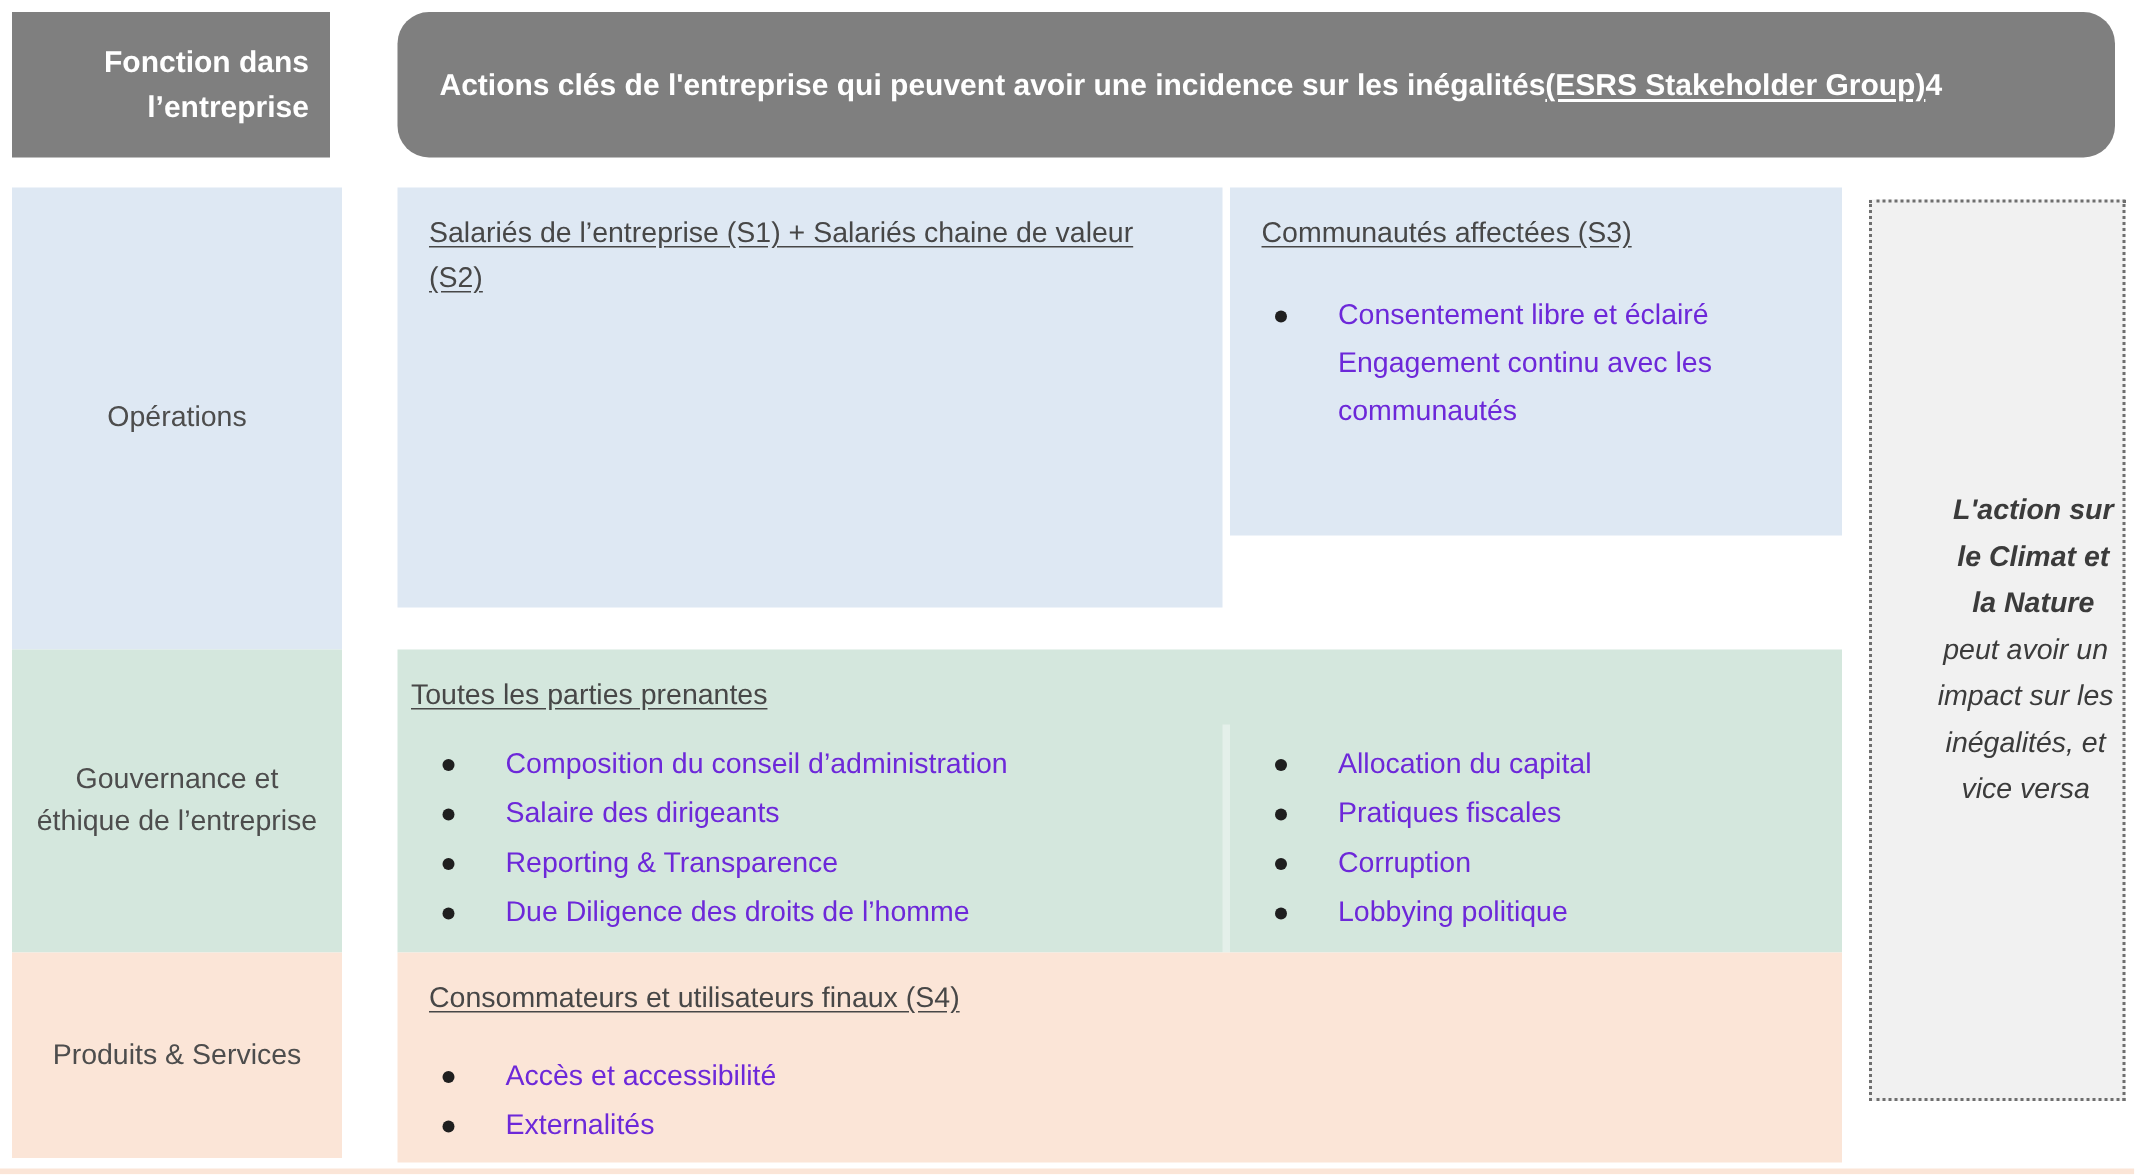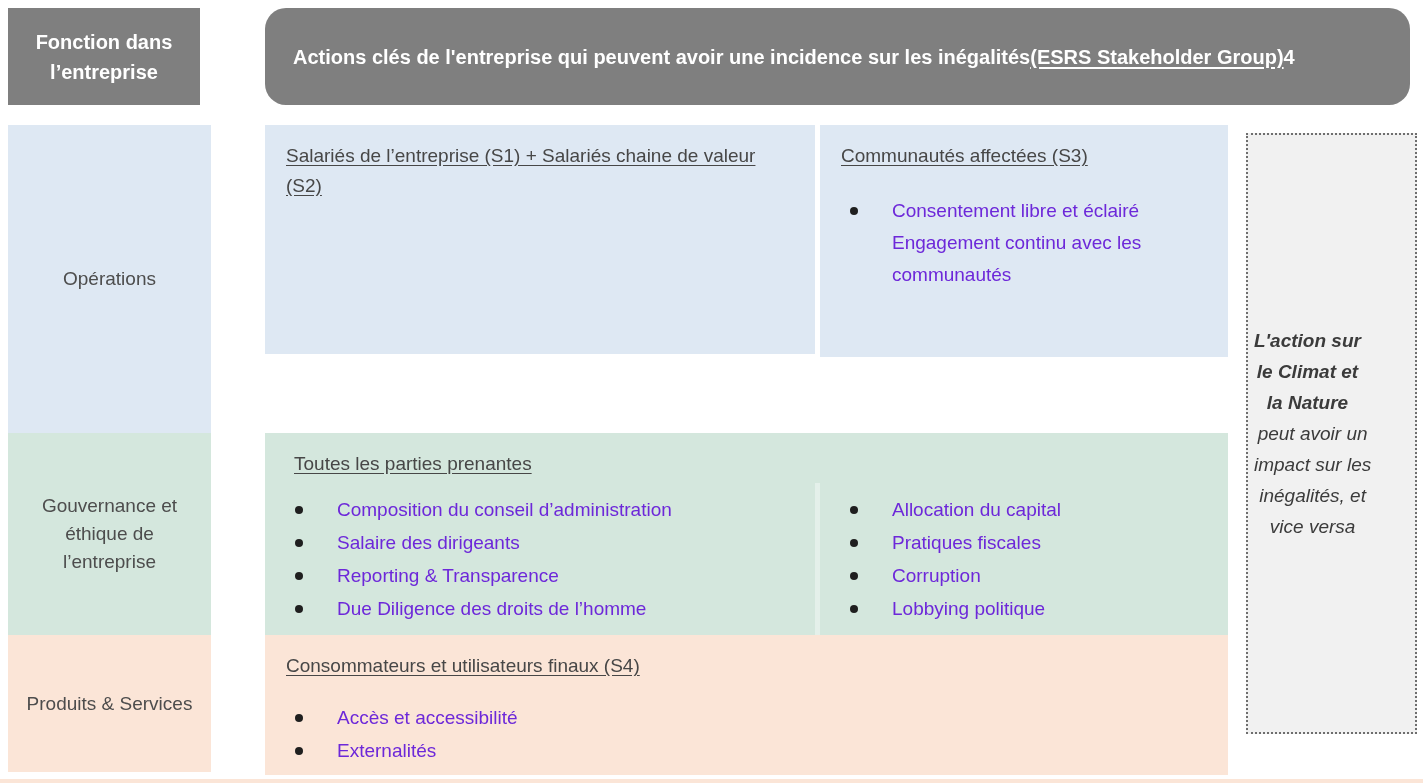--- a/index.html
+++ b/index.html
@@ -13,54 +13,54 @@
   *{box-sizing:border-box;margin:0;padding:0;}
   html,body{background:#fff;}
   #page{
     position:relative;width:1423px;height:783px;background:#fff;overflow:hidden;
     font-family:"Liberation Sans","DejaVu Sans",sans-serif;color:var(--text-dark);
   }
   .abs{position:absolute;}
 
   
   .hdr{background:var(--header-gray);color:#fff;font-weight:bold;font-size:20px;line-height:30px;display:flex;align-items:center;}
-  .hdr-left{left:8px;top:8px;width:192px;height:97px;justify-content:center;text-align:center;padding:0 14px;}
+  .hdr-left{left:8px;top:8px;width:212px;height:97px;justify-content:center;text-align:right;padding:0 14px;}
   .hdr-right{left:265px;top:8px;width:1145px;height:97px;padding:0 28px;white-space:nowrap;border-radius:21px;}
   .hdr-link{text-decoration:underline;text-underline-offset:3px;cursor:pointer;}
 
   
-  .fn-label{left:8px;width:203px;display:flex;align-items:center;justify-content:center;text-align:center;font-size:19px;line-height:28px;padding:0 12px;color:#4d4d4d;}
+  .fn-label{left:8px;width:220px;display:flex;align-items:center;justify-content:center;text-align:center;font-size:19px;line-height:28px;padding:0 12px;color:#4d4d4d;}
   .fn-ops{top:125px;height:308px;background:var(--operations-blue);}
   .fn-gov{top:433px;height:202px;background:var(--governance-green);}
   .fn-prod{top:635px;height:137px;background:var(--products-pink);}
 
   
   .sec{font-size:19px;}
-  .sec-ops-left{left:265px;top:125px;width:550px;height:229px;background:var(--operations-blue);padding:16px 21px 16px;}
+  .sec-ops-left{left:265px;top:125px;width:550px;height:280px;background:var(--operations-blue);padding:16px 21px 16px;}
   .sec-ops-right{left:820px;top:125px;width:408px;height:232px;background:var(--operations-blue);padding:16px 21px 0;}
   .sec-gov{left:265px;top:433px;width:963px;height:202px;background:var(--governance-green);}
   .sec-prod{left:265px;top:635px;width:963px;height:140px;background:var(--products-pink);padding:16px 21px 0;}
 
   .sec-heading{font-size:19px;line-height:30px;color:#474747;text-decoration:underline;text-underline-offset:3px;}
-  .gov-heading{position:absolute;left:29px;top:16px;}
+  .gov-heading{position:absolute;left:9px;top:16px;}
   .gov-left{position:absolute;left:21px;top:64px;width:505px;}
   .gov-right{position:absolute;left:576px;top:64px;width:380px;}
   .gov-divider{position:absolute;left:550px;top:50px;bottom:0;width:5px;background:rgba(255,255,255,.38);}
 
   ul.blist{list-style:none;margin:24px 0 0;}
   .gov-left ul.blist,.gov-right ul.blist{margin-top:0;}
   ul.blist li{position:relative;padding-left:51px;line-height:26px;margin-bottom:7px;color:#6d28d9;}
   ul.blist li::before{content:"";position:absolute;left:9px;top:9px;width:8px;height:8px;border-radius:50%;background:#1f1f1f;}
   ul.blist li.multiline{line-height:32px;}
   ul.blist li.multiline::before{top:12px;}
 
   
   .note{
     left:1246px;top:133px;width:171px;height:601px;background:var(--note-bg);
-    border:2px dotted #6e6e6e;display:flex;flex-direction:column;justify-content:center;align-items:flex-start;
+    border:2px dotted #6e6e6e;display:flex;flex-direction:column;justify-content:center;align-items:flex-end;
     text-align:center;font-style:italic;font-size:19px;line-height:31px;color:#3b3b3b;padding:0 6px;
   }
   .note-bold{font-weight:bold;white-space:pre-line;}
   .note-italic{white-space:pre-line;}
 
   
   .bottom-strip{left:0;top:779px;width:1423px;height:4px;background:var(--products-pink);}
 </style>
 </head>
 <body>

